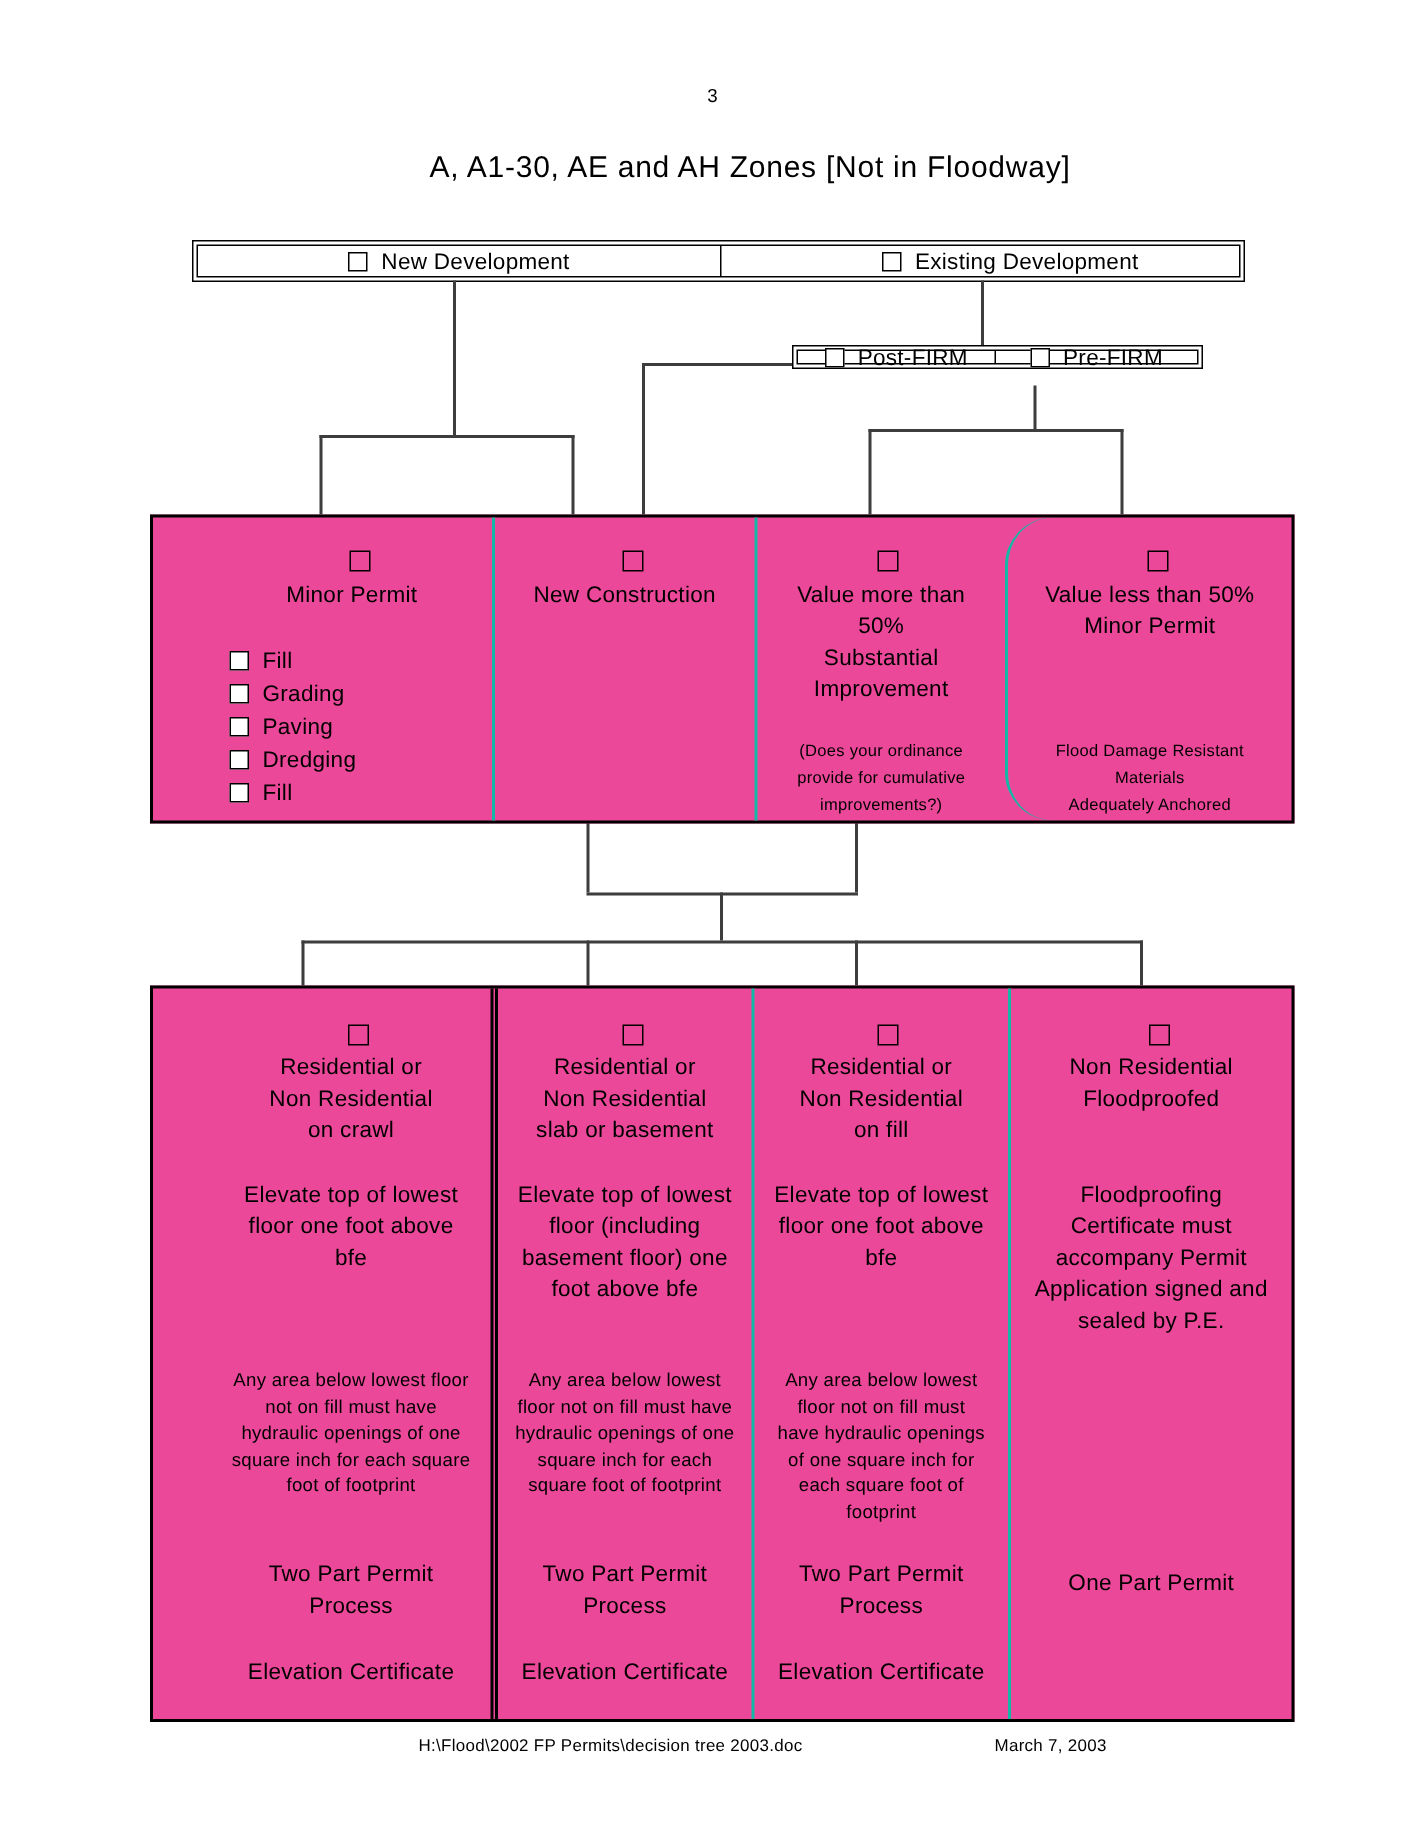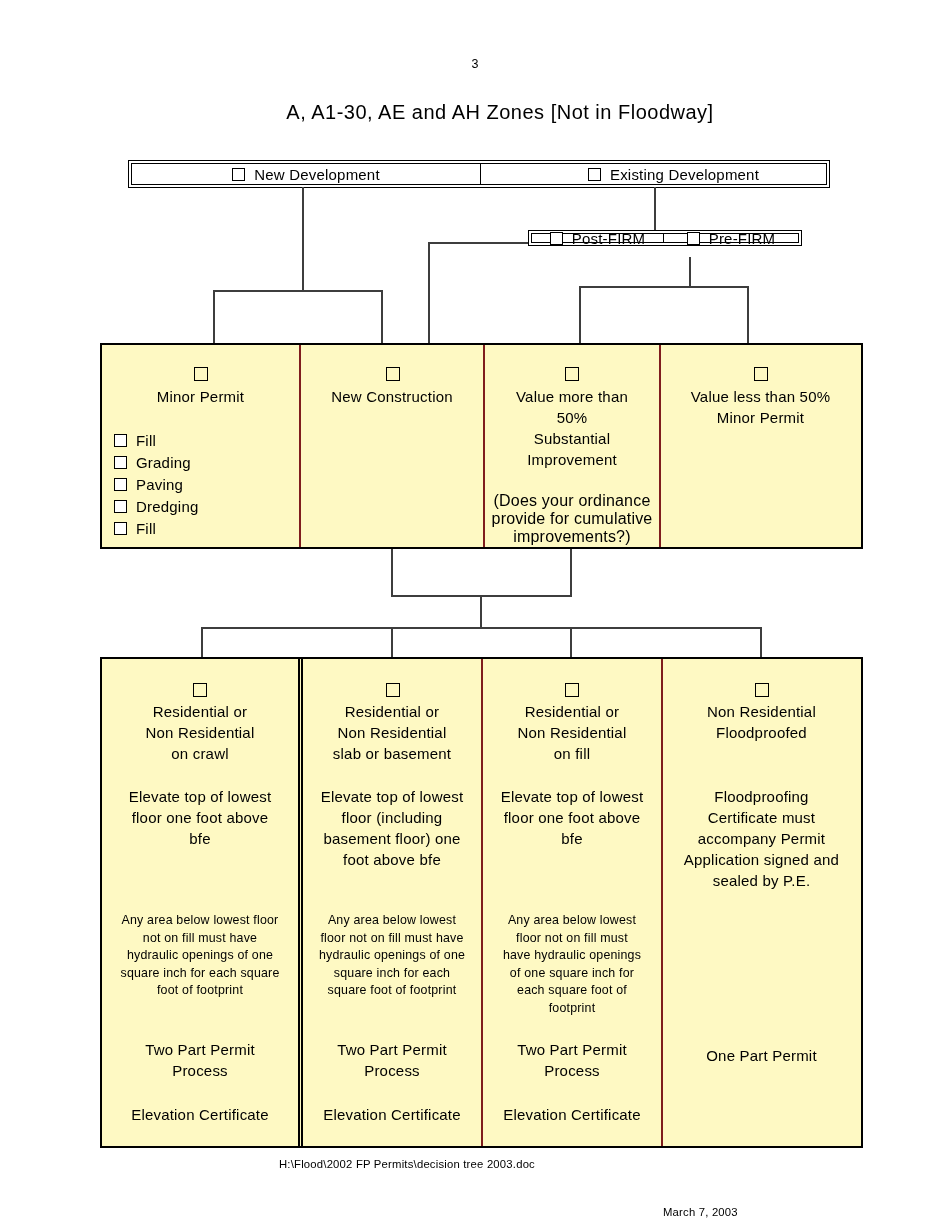--- a/index.html
+++ b/index.html
@@ -14,27 +14,27 @@
   .cbx{display:inline-block;width:11px;height:11px;border:1.7px solid #000;background:#fff;
        vertical-align:-1px;box-sizing:content-box;}
   .cbx-c{display:block;width:12px;height:12px;border:1.9px solid #000;margin:0 auto;box-sizing:content-box;}
   
   .dbl{position:absolute;border:1.8px solid #000;padding:2px;box-sizing:border-box;background:#fff;}
   .dbl-inner{display:flex;height:100%;border:1.2px solid #000;box-sizing:border-box;}
   .hcell{display:flex;align-items:center;justify-content:center;gap:9px;
          font-size:15px;line-height:15px;box-sizing:border-box;}
   .hdiv{border-left:1.7px solid #000;}
   
-  .grid{position:absolute;display:flex;border:2.5px solid #000;box-sizing:border-box;background:#fef9c3;}
+  .grid{position:absolute;display:flex;border:2.5px solid #000;box-sizing:border-box;background:#ec4899;padding-left:39px;}
   .cell{position:relative;box-sizing:border-box;height:100%;}
-  .bl{border-left:2px solid #7f1d1d;}
+  .bl{border-left:2px solid #14b8a6;}
   .bl-dbl{border-left:5px double #000;}
   .blk{position:absolute;left:3px;right:3px;text-align:center;}
   .t15{font-size:15px;line-height:21px;}
-  .t12{font-size:16px;line-height:18px;}
+  .t12{font-size:11px;line-height:18px;}
   .fine{font-size:12.4px;line-height:17.6px;}
   .mitem{display:flex;align-items:center;gap:9px;height:22px;font-size:15px;}
   .title{font-size:20px;letter-spacing:.5px;}
   .footer-txt{font-size:11.3px;}
 </style>
 </head>
 <body>
 
 <div class="page">
 
@@ -122,24 +122,27 @@
     <div class="cell bl" style="width:176px;">
       <span class="cbx-c abs" style="left:80px;top:22px;"></span>
       <div class="blk t15 pre" style="top:41px;">Value more than
 50%
 Substantial
 Improvement</div>
       <div class="blk t12 pre" style="top:147px;">(Does your ordinance
 provide for cumulative
 improvements?)</div>
     </div>
-    <div class="cell bl" style="width:201px;">
+    <div class="cell bl" style="width:201px;border-radius:32px;">
       <span class="cbx-c abs" style="left:93px;top:22px;"></span>
       <div class="blk t15 pre" style="top:41px;">Value less than 50%
 Minor Permit</div>
+      <div class="blk t12 pre" style="top:147px;">Flood Damage Resistant
+Materials
+Adequately Anchored</div>
     </div>
   </div>
 
   <div class="grid" style="left:100px;top:657px;width:763px;height:491px;">
     <div class="cell" style="width:196px;">
       <span class="cbx-c abs" style="left:91px;top:24px;"></span>
       <div class="blk t15 pre" style="top:42px;">Residential or
 Non Residential
 on crawl</div>
       <div class="blk t15 pre" style="top:127px;">Elevate top of lowest
@@ -197,15 +200,15 @@
       <div class="blk t15 pre" style="top:127px;">Floodproofing
 Certificate must
 accompany Permit
 Application signed and
 sealed by P.E.</div>
       <div class="blk t15" style="top:386px;">One Part Permit</div>
     </div>
   </div>
 
   <div class="abs footer-txt" style="left:279px;top:1158px;">H:\Flood\2002 FP Permits\decision tree 2003.doc</div>
-  <div class="abs footer-txt" style="left:663px;top:1158px;margin-top:48px;">March 7, 2003</div>
+  <div class="abs footer-txt" style="left:663px;top:1158px;">March 7, 2003</div>
 
 </div>
 
 </body></html>

